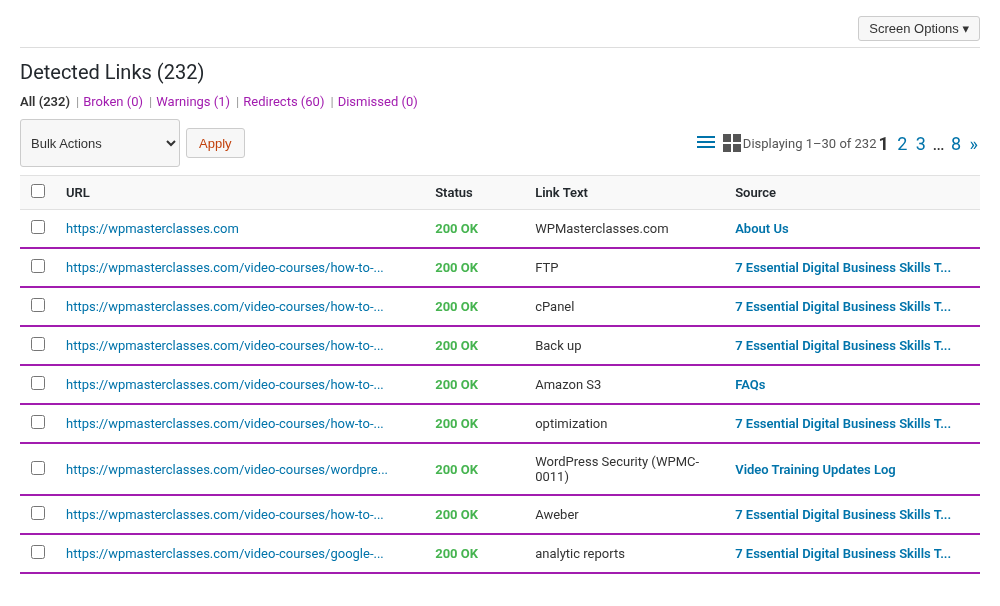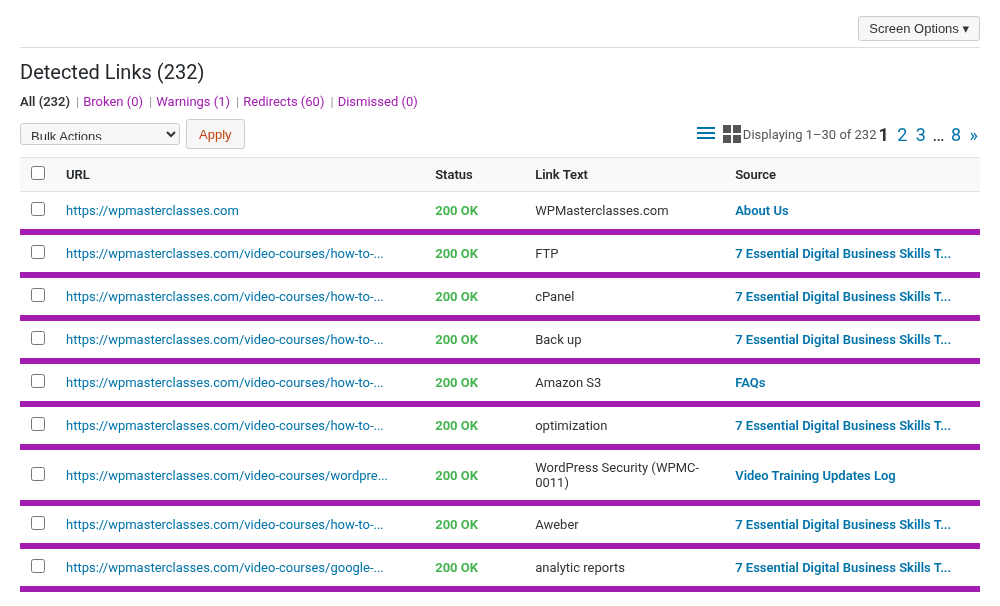--- a/index.html
+++ b/index.html
@@ -66,21 +66,21 @@
       align-items: center;
       gap: 6px;
     }
     .bulk-actions-select {
       border: 1px solid #ccc;
       border-radius: 3px;
       padding: 4px 6px;
       font-size: 13px;
       color: #333;
       background: #f7f7f7;
-      height: 22px;
+      height: 48px;
       width: 160px;
       cursor: pointer;
     }
     .apply-btn {
       border: 1px solid #ccc;
       border-radius: 3px;
       padding: 4px 12px;
       font-size: 13px;
       background: #f7f7f7;
       color: #c2410c;
@@ -137,21 +137,21 @@
       font-weight: 600;
       font-size: 13px;
       color: #23282d;
     }
     th.col-cb { width: 36px; text-align: center; }
     th.col-url { }
     th.col-status { width: 100px; }
     th.col-linktext { width: 200px; }
     th.col-source { }
     tbody tr {
-      border-bottom: 6px solid #a21caf;
+      border-bottom: 2px solid #a21caf;
     }
     td {
       padding: 10px 10px;
       vertical-align: middle;
       font-size: 13px;
     }
     td.col-cb { text-align: center; }
     .url-link {
       color: #0073aa;
       text-decoration: none;

